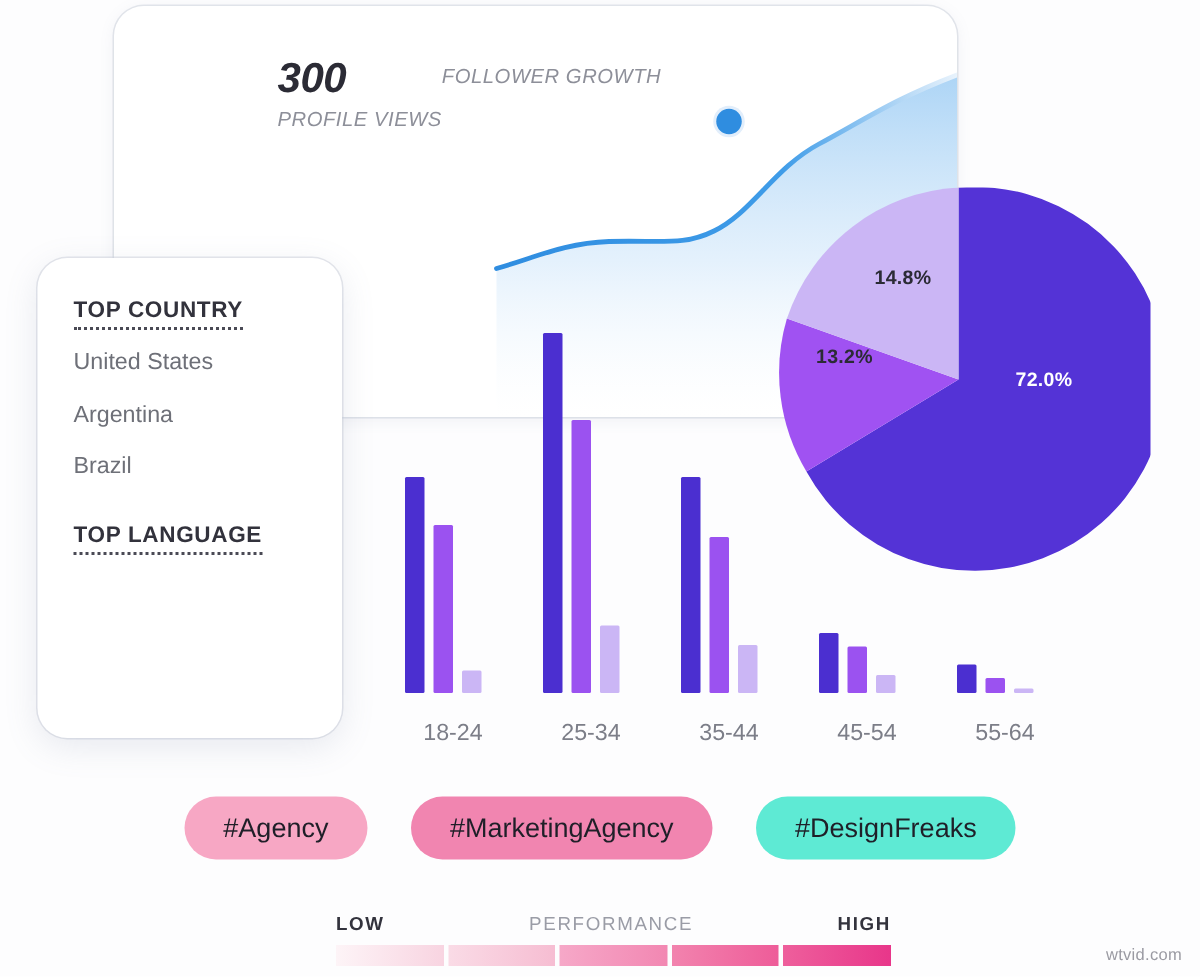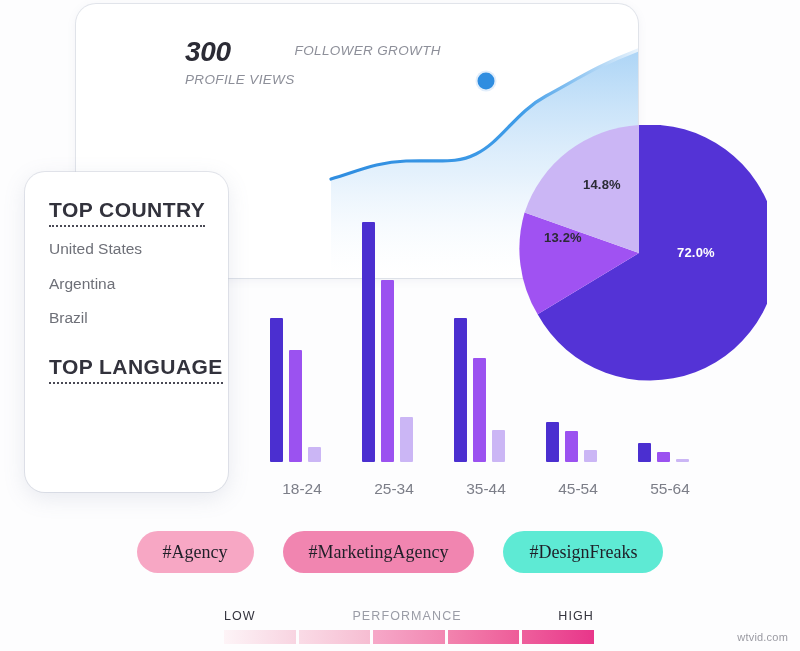--- a/index.html
+++ b/index.html
@@ -70,21 +70,21 @@
     width: 203px; height: 320px;
     background: #ffffff;
     border-radius: 20px;
     box-shadow: 0 6px 22px rgba(120,130,160,0.16),
                 0 0 0 1px rgba(205,210,220,0.5);
     z-index: 20;
     padding: 26px 0 0 0;
     box-sizing: border-box;
   }
   .info-heading {
-    font-size: 21px;
+    font-size: 15px;
     font-weight: bold;
     color: #32323c;
     letter-spacing: 0.45px;
     margin: 0 0 3px 24px;
     display: inline-block;
     border-bottom: 2px dotted #4a4a55;
     padding-bottom: 3px;
   }
   .info-list {
     margin: 11px 0 0 24px;
@@ -144,21 +144,20 @@
 
   
   .pills {
     position: absolute;
     left: 0; top: 531px;
     width: 800px;
     display: flex;
     justify-content: center;
     gap: 29px;
     z-index: 15;
-    font-family: Liberation Serif, serif;
   }
   .pill {
     border-radius: 24px;
     padding: 12px 26px;
     font-size: 18px;
     color: #1f1f28;
     white-space: nowrap;
     line-height: 1;
   }
 
@@ -171,21 +170,21 @@
   }
   .legend-labels {
     display: flex;
     justify-content: space-between;
     align-items: baseline;
     font-size: 12.5px;
     letter-spacing: 1.1px;
     margin-bottom: 7px;
   }
   .legend-end {
-    font-weight: normal;
+    font-weight: bold;
     color: #33333d;
   }
   .legend-mid {
     color: #9a9ca6;
     font-weight: normal;
   }
   .legend-bar {
     display: flex;
     gap: 3px;
     height: 14px;

